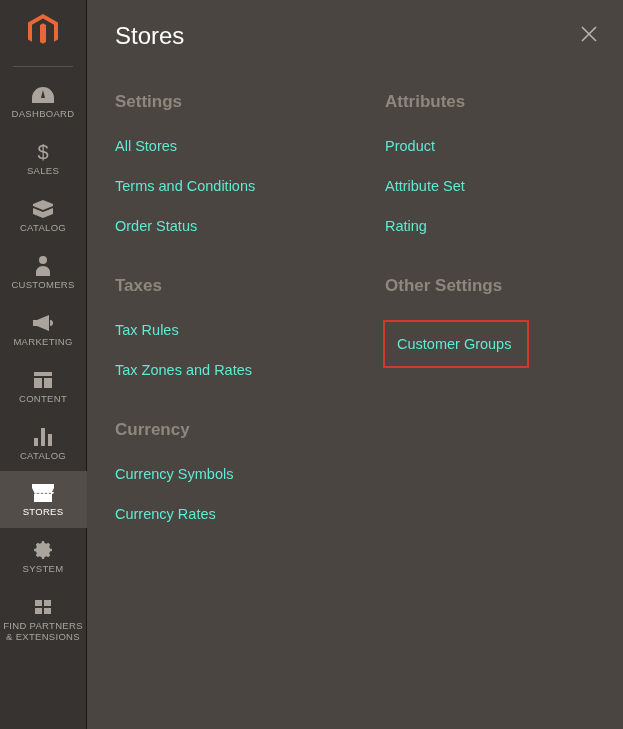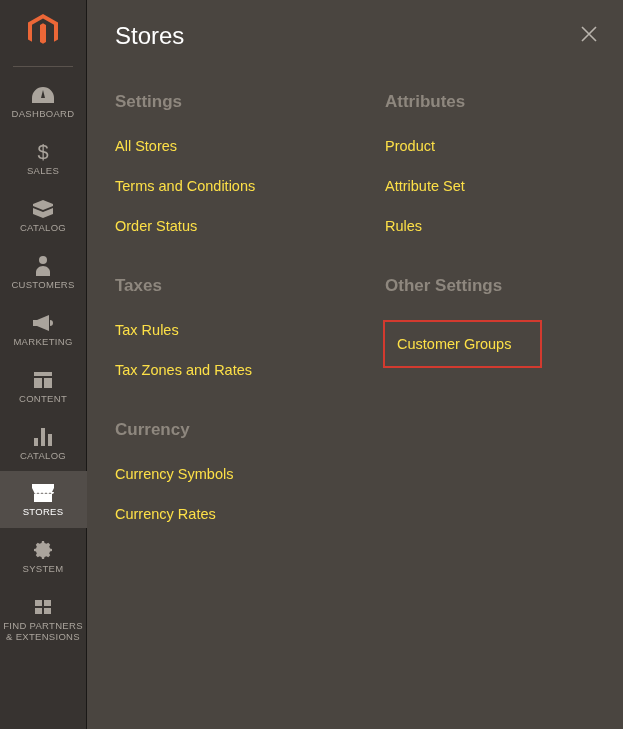--- a/index.html
+++ b/index.html
@@ -92,30 +92,30 @@
       margin-bottom: 42px;
     }
     .section-title {
       font-size: 17px;
       color: #8e877e;
       font-weight: 600;
       margin-bottom: 26px;
     }
     .link-item {
       font-size: 14.5px;
-      color: #fde047;
+      color: #5eead4;
       margin-bottom: 24px;
       cursor: pointer;
     }
     .link-item.highlighted {
       border: 2px solid #d33a2f;
       padding: 14px 12px;
       margin: -2px -2px 20px -2px;
       display: inline-block;
-      width: 159px;
+      width: 146px;
     }
   </style>
 </head>
 <body>
 
 <div class="sidebar">
   <div class="logo">
     <svg width="30" height="34" viewBox="0 0 30 34">
       <path fill="#ec6737" d="M15 0 L30 8.5 L30 25.5 L26 27.7 L26 10.8 L15 4.5 L4 10.8 L4 27.7 L0 25.5 L0 8.5 Z"></path>
       <path fill="#ec6737" d="M12 11 L12 28 L15 29.8 L18 28 L18 11 L15 9.3 Z"></path>
@@ -242,21 +242,21 @@
         <div class="link-item">Currency Symbols</div>
         <div class="link-item">Currency Rates</div>
       </div>
     </div>
 
     <div class="col">
       <div class="section">
         <div class="section-title">Attributes</div>
         <div class="link-item">Product</div>
         <div class="link-item">Attribute Set</div>
-        <div class="link-item">Rules</div>
+        <div class="link-item">Rating</div>
       </div>
       <div class="section">
         <div class="section-title">Other Settings</div>
         <div class="link-item highlighted">Customer Groups</div>
       </div>
     </div>
   </div>
 </div>
 
 </body></html>

